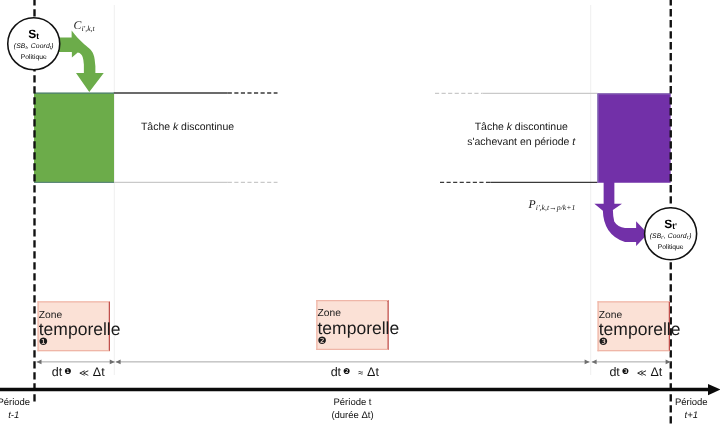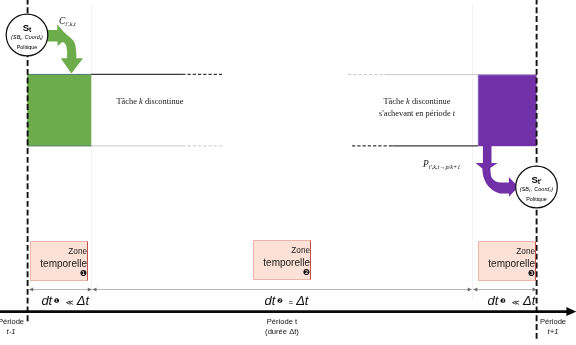--- a/index.html
+++ b/index.html
@@ -1,28 +1,28 @@
 <!DOCTYPE html>
 <html><head>
 <meta charset="utf-8">
 <style>
   html,body{margin:0;padding:0;background:#ffffff;}
   body{width:576px;height:345px;overflow:hidden;font-family:"Liberation Sans",sans-serif;}
   #stage{position:relative;width:576px;height:345px;background:#fff;}
   svg.layer{position:absolute;left:0;top:0;width:576px;height:345px;overflow:visible;}
   .zone-box{position:absolute;background:#FBE1D6;border:1px solid #EFB6A8;
             border-right:1.6px solid #C0504D;
-            box-sizing:border-box;text-align:right;color:#1a1a1a;}
+            box-sizing:border-box;text-align:left;color:#1a1a1a;}
   .zone-l1{font-size:8.2px;line-height:11.6px;}
-  .zone-l2{font-size:10px;line-height:11.6px;}
+  .zone-l2{font-size:14px;line-height:11.6px;}
   .zone-num{font-size:8.2px;line-height:10px;}
-  .tasklbl{position:absolute;text-align:center;font-size:8.4px;line-height:11.5px;color:#161616;font-family:Liberation Serif, serif;}
+  .tasklbl{position:absolute;text-align:center;font-size:8.4px;line-height:11.5px;color:#161616;}
   .tasklbl i{font-style:italic;}
   .mlabel{position:absolute;font-size:7.6px;color:#111;white-space:nowrap;}
-  .mvar{font-style:italic;font-size:13px;}
+  .mvar{font-size:10px;}
   .flab{position:absolute;white-space:nowrap;color:#161616;font-family:"Liberation Serif",serif;line-height:9.4px;}
   .fbase{font-style:italic;font-size:9.4px;}
   .fsub{font-style:italic;font-size:6.2px;vertical-align:-.30em;}
   .mnum{font-size:6.5px;font-style:normal;vertical-align:.32em;margin-left:1.6px;}
   .mrel{font-style:normal;font-size:7.6px;margin-left:6.1px;margin-right:3.1px;}
   .axlabel{position:absolute;text-align:center;font-size:7.6px;line-height:10px;color:#111;}
   .circ-txt{position:absolute;text-align:center;color:#000;}
   .st-main{font-size:9.6px;font-weight:bold;line-height:9.5px;}
   .st-l2{font-size:5.4px;line-height:7.2px;font-style:italic;letter-spacing:.1px;}
   .st-l3{font-size:5.4px;line-height:6.4px;}

